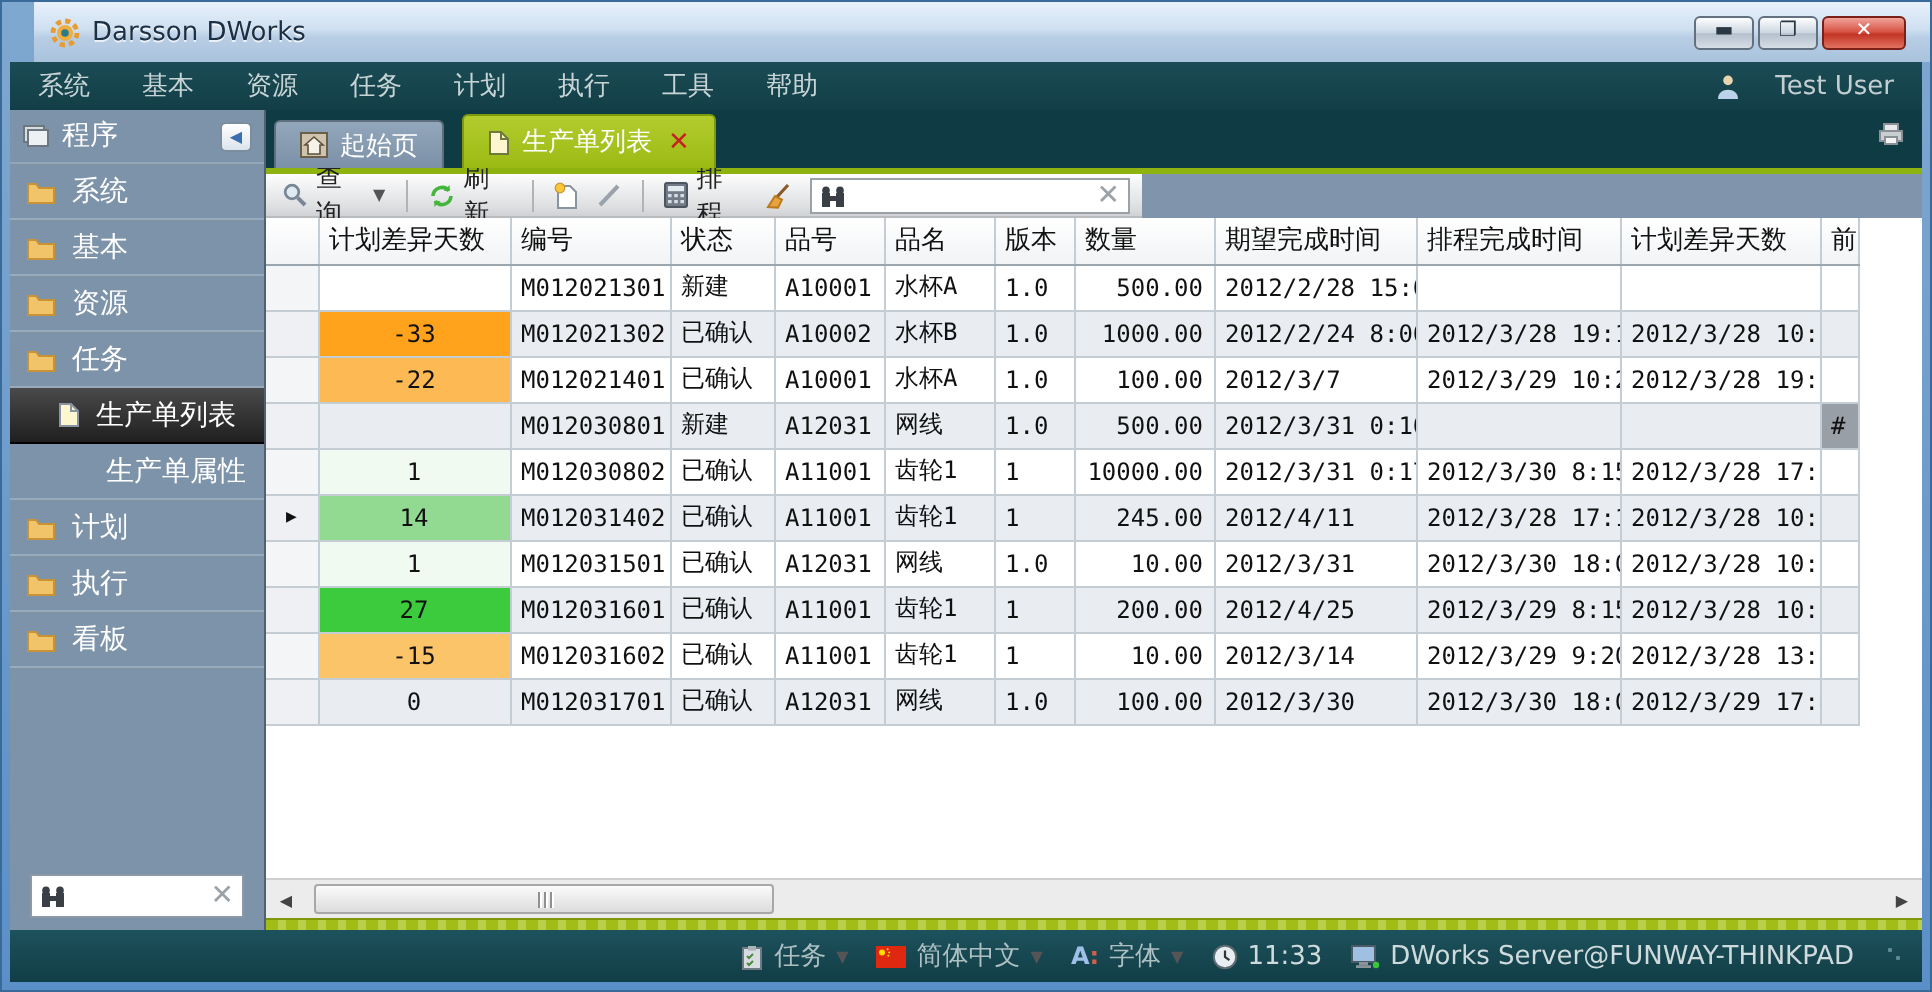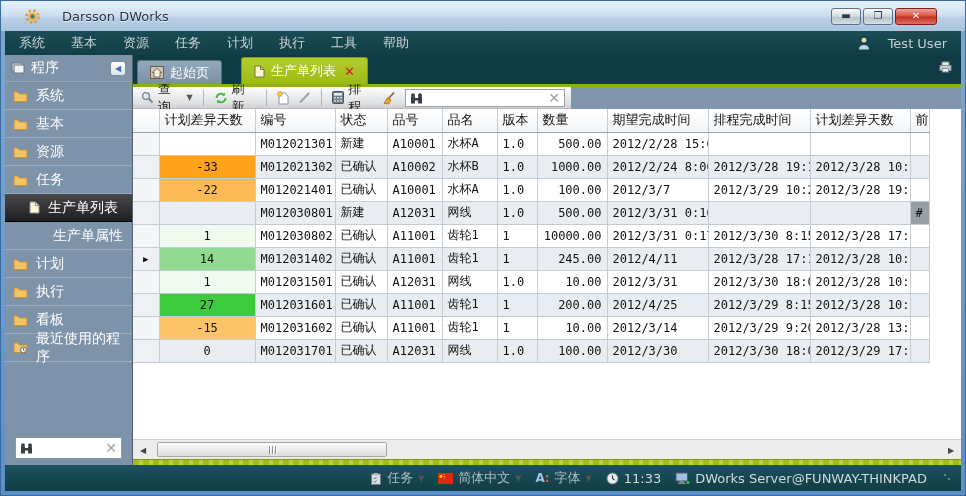--- a/index.html
+++ b/index.html
@@ -3,23 +3,23 @@
 <meta charset="utf-8">
 <style>
   * { margin:0; padding:0; box-sizing:border-box; }
   html,body { background:#9db8d2; }
   body { font-family:"DejaVu Sans", sans-serif; }
   .window { position:relative; width:966px; height:496px;
     background:linear-gradient(#7fa8d0,#5b8fc7); overflow:hidden;
     border:1px solid #3a6a9a; }
 
   
-  .titlebar { position:absolute; top:0; left:0; right:0; height:30px;
+  .titlebar { position:absolute; top:0; left:16px; right:0; height:30px;
     background:linear-gradient(#e7f1fb 0%, #cfe0f1 45%, #b7cde4 60%, #a9c3dd 100%);
-    display:flex; align-items:center; padding:0 24px;gap:16px; }
+    display:flex; align-items:center; padding:0 8px; }
   .title-text { font-size:13px; color:#1d2f42; margin-left:6px; text-shadow:0 1px 0 rgba(255,255,255,.7); }
   .win-btns { margin-left:auto; display:flex; gap:2px; padding-right:4px; }
   .win-btn { width:30px; height:17px; border:1px solid #62707f; border-radius:3px;
     background:linear-gradient(#fdfeff,#ccd6e0 50%,#b4c0cc 52%,#d6dee6);
     display:flex; align-items:center; justify-content:center;
     font-size:10px; color:#2a3844; line-height:1; cursor:default; }
   .win-btn.close { background:linear-gradient(#f0a399,#d95547 45%,#c23527 55%,#e2715f);
     border-color:#7a2018; color:#fff; font-weight:bold; width:42px; }
 
   
@@ -54,21 +54,21 @@
     padding:0 4px; gap:4px; }
   .side-search input { flex:1; border:none; outline:none; font-size:12px;
     font-family:"DejaVu Sans", sans-serif; min-width:0; }
   .clear-x { color:#9aa2a8; font-weight:bold; font-size:14px; line-height:1; }
 
   
   .main { flex:1; display:flex; flex-direction:column; min-width:0; }
   .tabbar { height:29px; background:#0e3b44; display:flex; align-items:flex-end;
     padding-left:4px; position:relative; flex:none; }
   .tab { height:25px; display:flex; align-items:center; gap:6px; padding:0 12px;
-    font-size:13px; color:#fff; border-radius:3px 3px 0 0; margin-right:19px; cursor:default; }
+    font-size:13px; color:#fff; border-radius:3px 3px 0 0; margin-right:9px; cursor:default; }
   .tab.inactive { background:linear-gradient(#93a7bb,#7b91a7); height:24px;
     border:1px solid #5d6f7e; border-bottom:none; }
   .tab.active { background:linear-gradient(#b2cc2e,#9cba14); height:27px;
     border:1px solid #7e9a0a; border-bottom:none; }
   .tab-close { color:#c42222; font-weight:bold; font-size:13px; margin-left:2px; }
   .printer-corner { position:absolute; right:8px; top:6px; }
   .green-line { height:3px; background:#8fb30e; flex:none; }
 
   
   .toolbar { height:22px; display:flex; flex:none; }
@@ -245,30 +245,20 @@
           </span>
         <span>执行</span>
       </div>
       <div class="side-item">
         <span>
             <svg width="15" height="12" viewBox="0 0 15 12">
               <path d="M1 2h4l1.5 2H14v7.5H1z" fill="#f2c469" stroke="#c79336"></path>
             </svg>
           </span>
         <span>看板</span>
-      </div>
-      <div class="side-item">
-        <span>
-          <svg width="15" height="13" viewBox="0 0 15 13">
-              <path d="M1 2h4l1.5 2H14v7.5H1z" fill="#f2c469" stroke="#c79336"></path>
-              <circle cx="10.5" cy="9" r="3" fill="#eef2f5" stroke="#666"></circle>
-              <path d="M10.5 7.4V9l1.2 1" fill="none" stroke="#444"></path>
-            </svg>
-        </span>
-        <span>最近使用的程序</span>
       </div>
 
       <div class="side-search">
         <span>
           <svg width="13" height="12" viewBox="0 0 13 12">
               <circle cx="3" cy="3.2" r="1.9" fill="#3a3f45"></circle>
               <circle cx="10" cy="3.2" r="1.9" fill="#3a3f45"></circle>
               <path d="M1 4.5h4v7H1zM8 4.5h4v7H8z" fill="#3a3f45"></path>
               <rect x="5" y="6" width="3" height="2.5" fill="#3a3f45"></rect>
             </svg>

